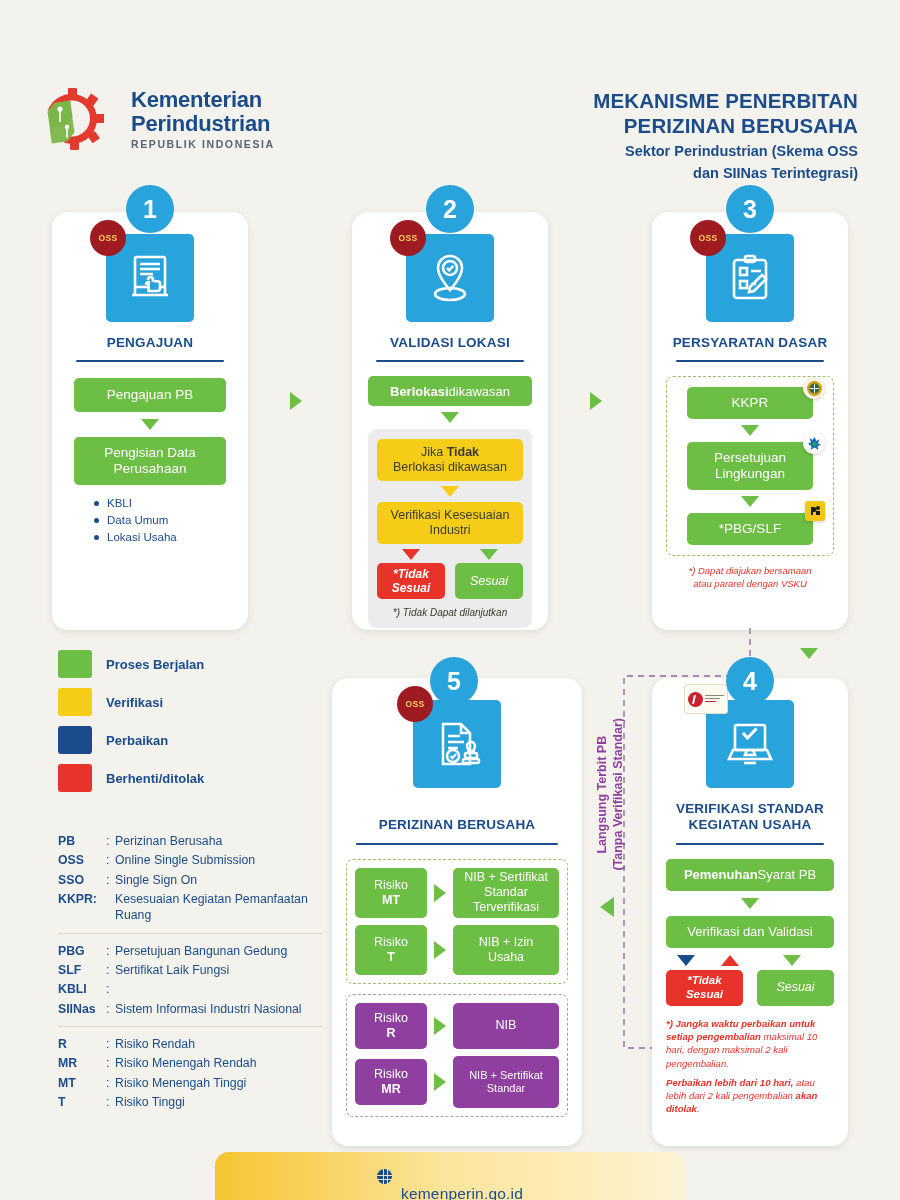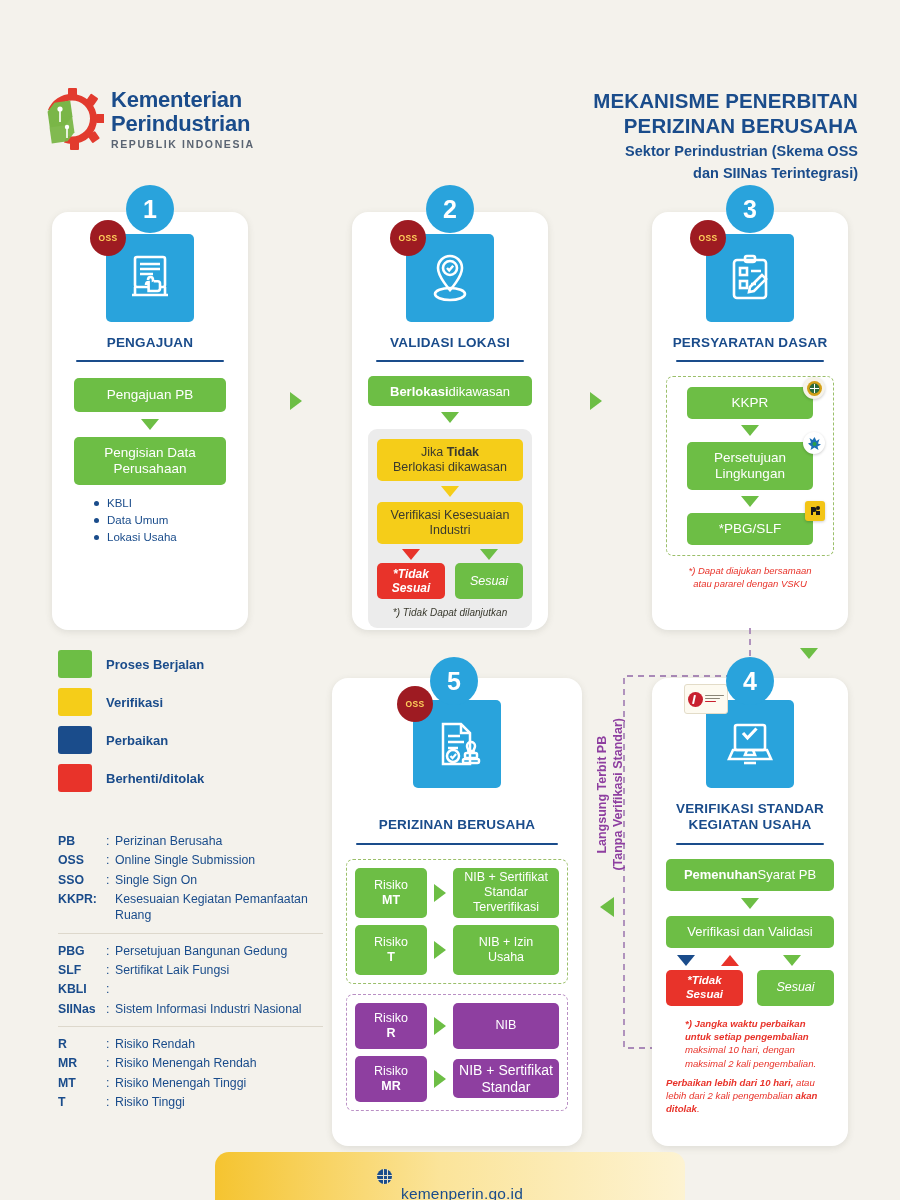--- a/index.html
+++ b/index.html
@@ -7,21 +7,21 @@
   body {
     font-family: "Liberation Sans", sans-serif;
     background:#f4f2ec;
     position:relative;
     overflow:hidden;
     color:#1a4c8b;
   }
   #root { position:absolute; inset:0; }
 
   
-  .logo-wrap { position:absolute; left:42px; top:88px; display:flex; align-items:center; gap:7px; }
+  .logo-wrap { position:absolute; left:42px; top:88px; display:flex; align-items:center; gap:27px; }
   .logo-mark { width:62px; height:62px; position:relative; flex:none; }
   .logo-text .l1 { font-size:22px; font-weight:bold; color:#1a4c8b; line-height:1.08; letter-spacing:-0.2px;}
   .logo-text .l2 { font-size:10.5px; font-weight:bold; color:#5a6472; letter-spacing:1.6px; margin-top:2px;}
 
   .head-title { position:absolute; right:42px; top:88px; text-align:right; }
   .head-title .t1 { font-size:20.5px; font-weight:bold; color:#1a4c8b; line-height:1.22; letter-spacing:0.1px;}
   .head-title .t2 { font-size:14.5px; font-weight:bold; color:#1a4c8b; line-height:1.25; margin-top:4px;}
 
   
   .panel {
@@ -367,21 +367,21 @@
           </div>
           <div class="tri right-green"></div>
           <div class="chip purple" style="flex:1; height:46px; font-size:12.5px;">NIB</div>
         </div>
         <div style="display:flex; align-items:center; gap:7px;">
           <div class="chip purple" style="width:72px; height:46px; flex-direction:column; font-size:12.5px;">
             <span>Risiko</span>
             <b>MR</b>
           </div>
           <div class="tri right-green"></div>
-          <div class="chip purple" style="flex:1; height:39px; font-size:14px;">NIB + Sertifikat Standar</div>
+          <div class="chip purple" style="flex:1; height:52px; font-size:11px;">NIB + Sertifikat Standar</div>
         </div>
       </div>
     </div>
   </div>
 
   <div class="step-badge" style="left:726px; top:657px;">4</div>
   <div class="panel" style="left:652px; top:678px; width:196px; height:468px;">
     <div class="panel-icon">
       <div class="icon-sq">
         <svg width="58" height="58" viewBox="0 0 58 58" fill="none" stroke="#fff" stroke-width="2.6">
@@ -417,21 +417,21 @@
         </div>
         <div style="flex:1; display:flex; justify-content:center;">
             <div class="tri down-green"></div>
           </div>
       </div>
       <div style="display:flex; gap:14px; margin-top:4px;">
         <div class="chip red" style="flex:1; height:36px; white-space:pre-line; font-size:11.5px;">*Tidak Sesuai</div>
         <div class="chip green" style="flex:1; height:36px; font-style:italic; font-size:12.5px;">Sesuai</div>
       </div>
       <div style="margin-top:11px; font-size:9.6px; font-style:italic; line-height:1.38; color:#e8332a;">
-        <p style="margin-bottom:6px;margin-left:19px;">
+        <p style="margin-bottom:6px;">
           <b>*) Jangka waktu perbaikan untuk setiap pengembalian </b><span>maksimal 10 hari, dengan maksimal 2 kali pengembalian.</span>
         </p>
         <p>
           <b>Perbaikan lebih dari 10 hari, </b><span>atau lebih dari 2 kali pengembalian </span><b>akan ditolak</b><span>.</span>
         </p>
       </div>
     </div>
   </div>
 
   <div style="position:absolute; left:58px; top:650px; width:250px;">

